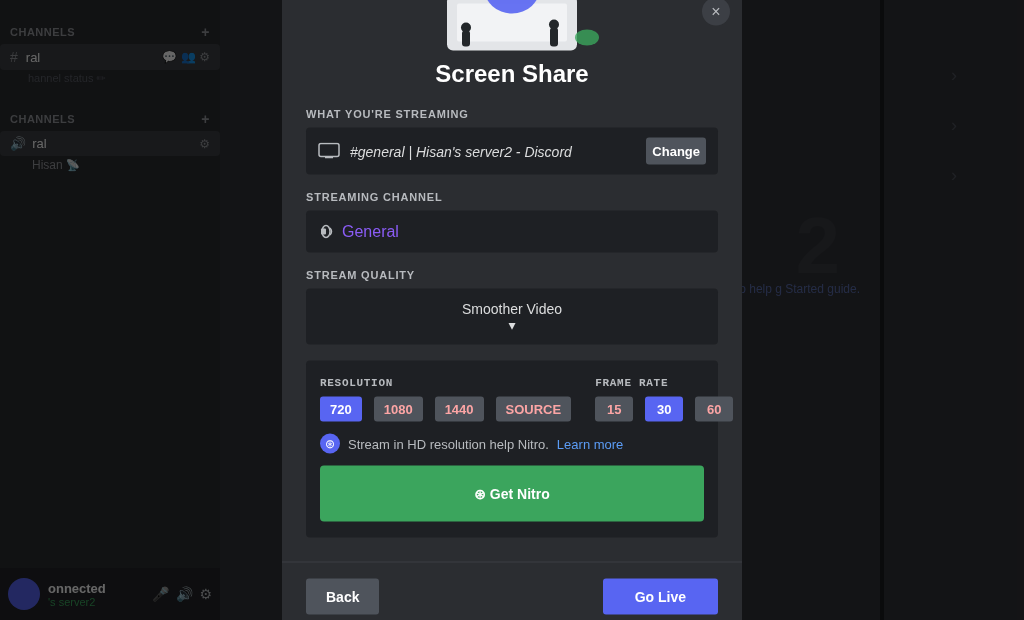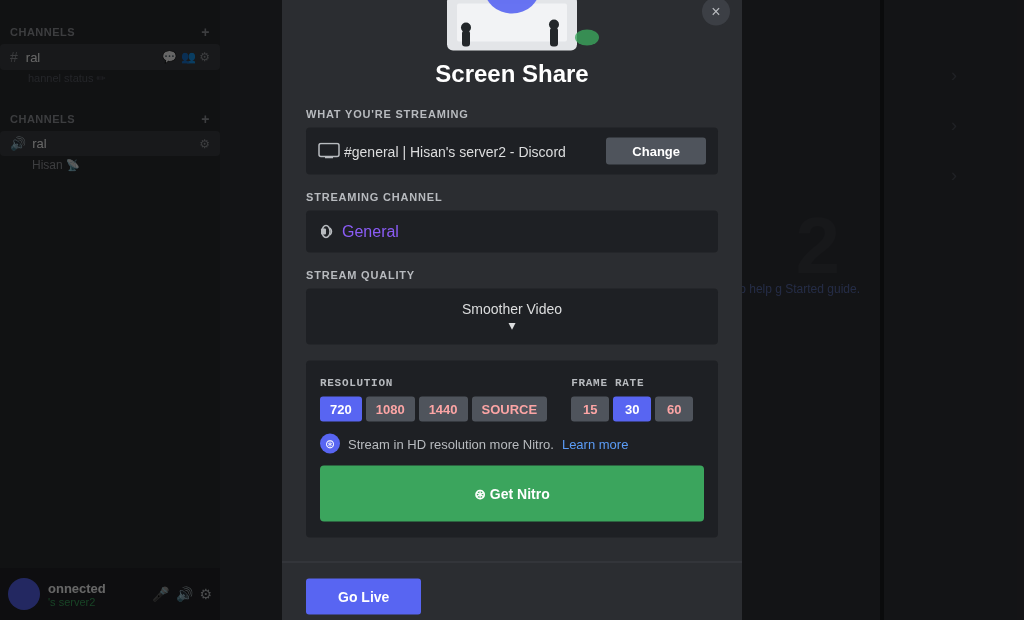--- a/index.html
+++ b/index.html
@@ -214,35 +214,36 @@
       padding: 10px 12px;
       display: flex;
       align-items: center;
       justify-content: space-between;
       margin-bottom: 16px;
     }
 
     .streaming-left {
       display: flex;
       align-items: center;
-      gap: 4px;
+      gap: 10px;
+      font-style: italic;
     }
 
     .streaming-text {
       color: #dcddde;
       font-size: 14px;
     }
 
     .change-btn {
       background: #4f545c;
       border: none;
       color: #fff;
       font-size: 13px;
       font-weight: 600;
-      padding: 6px 26px;
+      padding: 6px 6px;
       border-radius: 3px;
       cursor: pointer;
     }
 
     .channel-box {
       background: #1e2024;
       border-radius: 4px;
       padding: 12px 14px;
       display: flex;
       align-items: center;
@@ -289,21 +290,21 @@
       font-weight: 700;
       color: #b8bbbf;
       letter-spacing: 0.7px;
       margin-bottom: 8px;
       text-transform: uppercase;
       font-family: Liberation Mono, monospace;
     }
 
     .btn-group {
       display: flex;
-      gap: 4px;
+      gap: 12px;
     }
 
     .opt-btn {
       padding: 5px 10px;
       border-radius: 3px;
       border: none;
       background: #4f545c;
       color: #fca5a5;
       font-size: 13px;
       font-weight: 600;
@@ -537,26 +538,27 @@
           <div class="btn-group">
             <button class="opt-btn">15</button>
             <button class="opt-btn active">30</button>
             <button class="opt-btn">60</button>
           </div>
         </div>
       </div>
 
       <div class="nitro-info">
         <div class="nitro-icon">⊛</div>
-        <span>Stream in HD resolution more Nitro.</span>
+        <span>Stream in HD resolution help Nitro.</span>
         <a href="#" class="nitro-link">Learn more</a>
       </div>
 
       <button class="nitro-btn">
         <span>⊛ Get Nitro</span>
       </button>
     </div>
   </div>
 
   <div class="modal-footer">
+    <button class="back-btn">Back</button>
     <button class="golive-btn">Go Live</button>
   </div>
 </div>
 
 </body></html>

